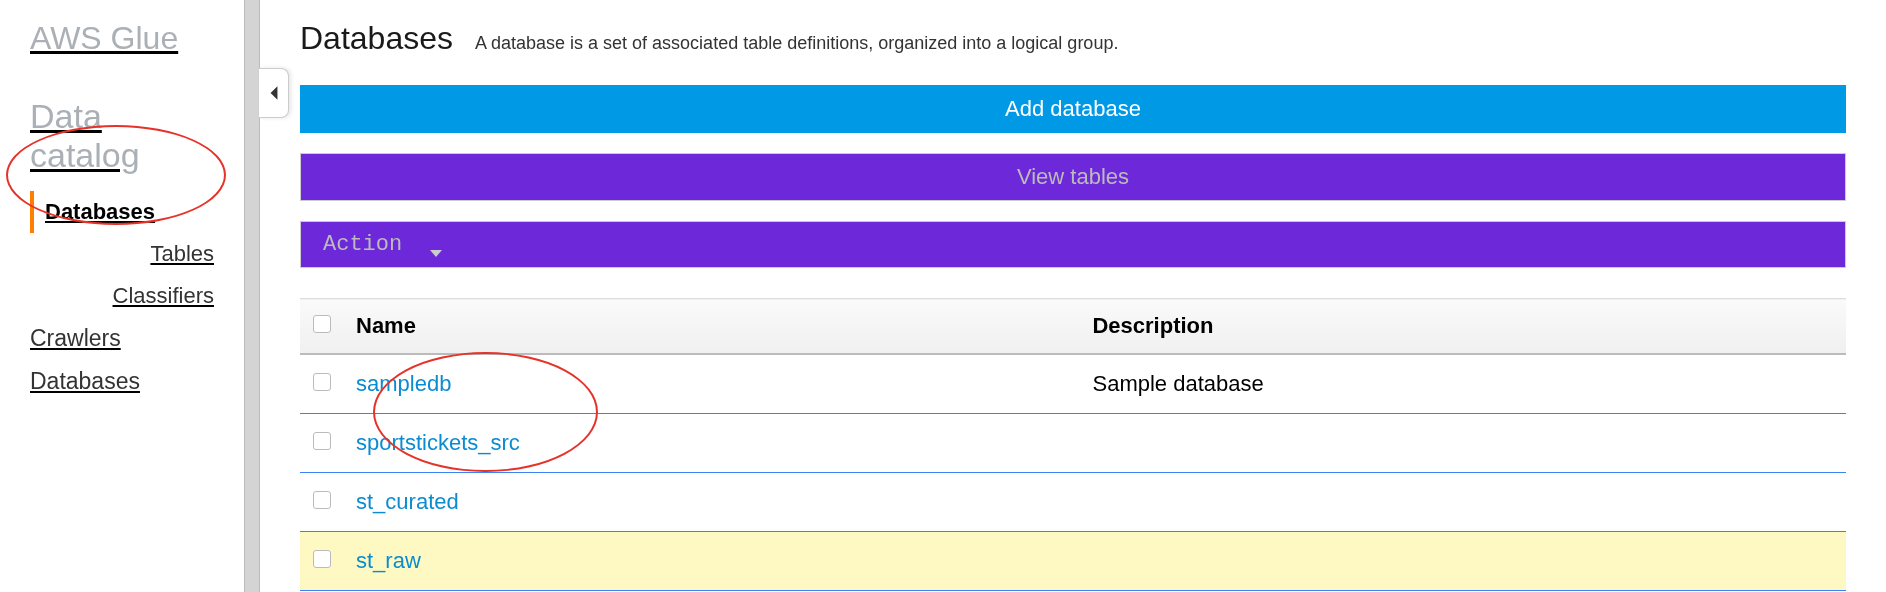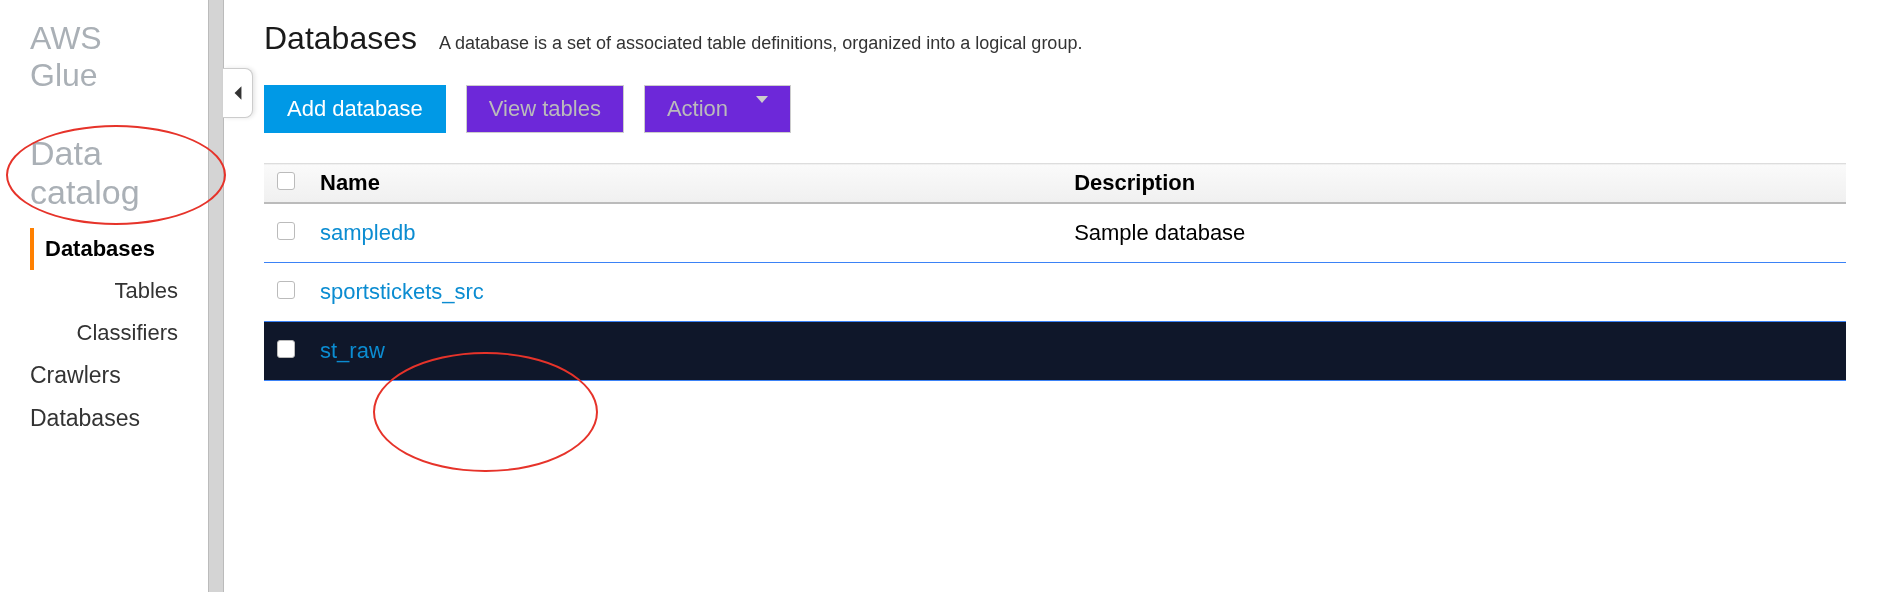--- a/index.html
+++ b/index.html
@@ -6,23 +6,24 @@
     body {
       font-family: "Amazon Ember", "Helvetica Neue", Arial, sans-serif;
       background: #fff;
       width: 1886px;
       height: 592px;
       display: flex;
       overflow: hidden;
       position: relative;
     }
     .sidebar {
-      width: 208px;
+      width: 244px;
       padding: 20px 30px 20px 30px;
       flex-shrink: 0;
+      text-decoration: underline;
     }
     .app-title {
       font-size: 32px;
       color: #aab0b6;
       font-weight: 400;
       margin-bottom: 40px;
     }
     .nav-section-title {
       font-size: 34px;
       color: #aab0b6;
@@ -93,42 +94,44 @@
       color: #1a1a1a;
     }
     .page-desc {
       font-size: 18px;
       color: #333;
     }
     .toolbar {
       display: flex;
       gap: 20px;
       margin-bottom: 30px;
+      flex-direction: column;
     }
     .btn {
       font-size: 22px;
       padding: 10px 22px;
       border: 1px solid transparent;
       cursor: pointer;
       font-family: inherit;
     }
     .btn.primary {
       background: #0099e6;
       color: #fff;
       border-color: #0099e6;
     }
     .btn.secondary {
       background: #6d28d9;
       color: #bbb;
       border: 1px solid #ccc;
     }
     .btn.dropdown {
       display: inline-flex;
-      align-items: flex-start;
+      align-items: flex-end;
       gap: 28px;
+      font-family: Liberation Mono, monospace;
     }
     .caret {
       display: inline-block;
       width: 0; height: 0;
       border-left: 6px solid transparent;
       border-right: 6px solid transparent;
       border-top: 7px solid #ccc;
     }
     .table {
       width: 100%;
@@ -136,39 +139,39 @@
     }
     .table thead tr {
       background: linear-gradient(#fafafa, #f0f0f0);
       border-top: 1px solid #ddd;
       border-bottom: 2px solid #bbb;
     }
     .table th {
       text-align: left;
       font-size: 22px;
       font-weight: 700;
-      padding: 6px 12px;
+      padding: 14px 12px;
       color: #000;
     }
     .table th.chk, .table td.chk {
       width: 44px;
       text-align: center;
     }
     .table td {
       padding: 16px 12px;
       font-size: 22px;
       border-bottom: 1px solid #3b82f6;
     }
     .table td.name a {
       color: #0b8cd1;
       text-decoration: none;
       font-weight: 500;
     }
     .table tbody tr.highlight {
-      background: #0f172a;
+      background: #fef9c3;
     }
     input[type=checkbox] {
       width: 18px;
       height: 18px;
       border: 1px solid #bbb;
       border-radius: 3px;
       appearance: none;
       background: #fff;
       cursor: pointer;
     }
@@ -231,20 +234,25 @@
         <tr>
           <td class="chk"><input type="checkbox" style=""></td>
           <td class="name"><a href="#">sampledb</a></td>
           <td>Sample database</td>
         </tr>
         <tr>
           <td class="chk"><input type="checkbox" style=""></td>
           <td class="name"><a href="#">sportstickets_src</a></td>
           <td></td>
         </tr>
+        <tr>
+          <td class="chk"><input type="checkbox" style=""></td>
+          <td class="name"><a href="#">st_curated</a></td>
+          <td></td>
+        </tr>
         <tr class="highlight">
           <td class="chk"><input type="checkbox" style=""></td>
           <td class="name"><a href="#">st_raw</a></td>
           <td></td>
         </tr>
       </tbody>
   </table>
 </div>
 
 <div class="anno anno1"></div>

